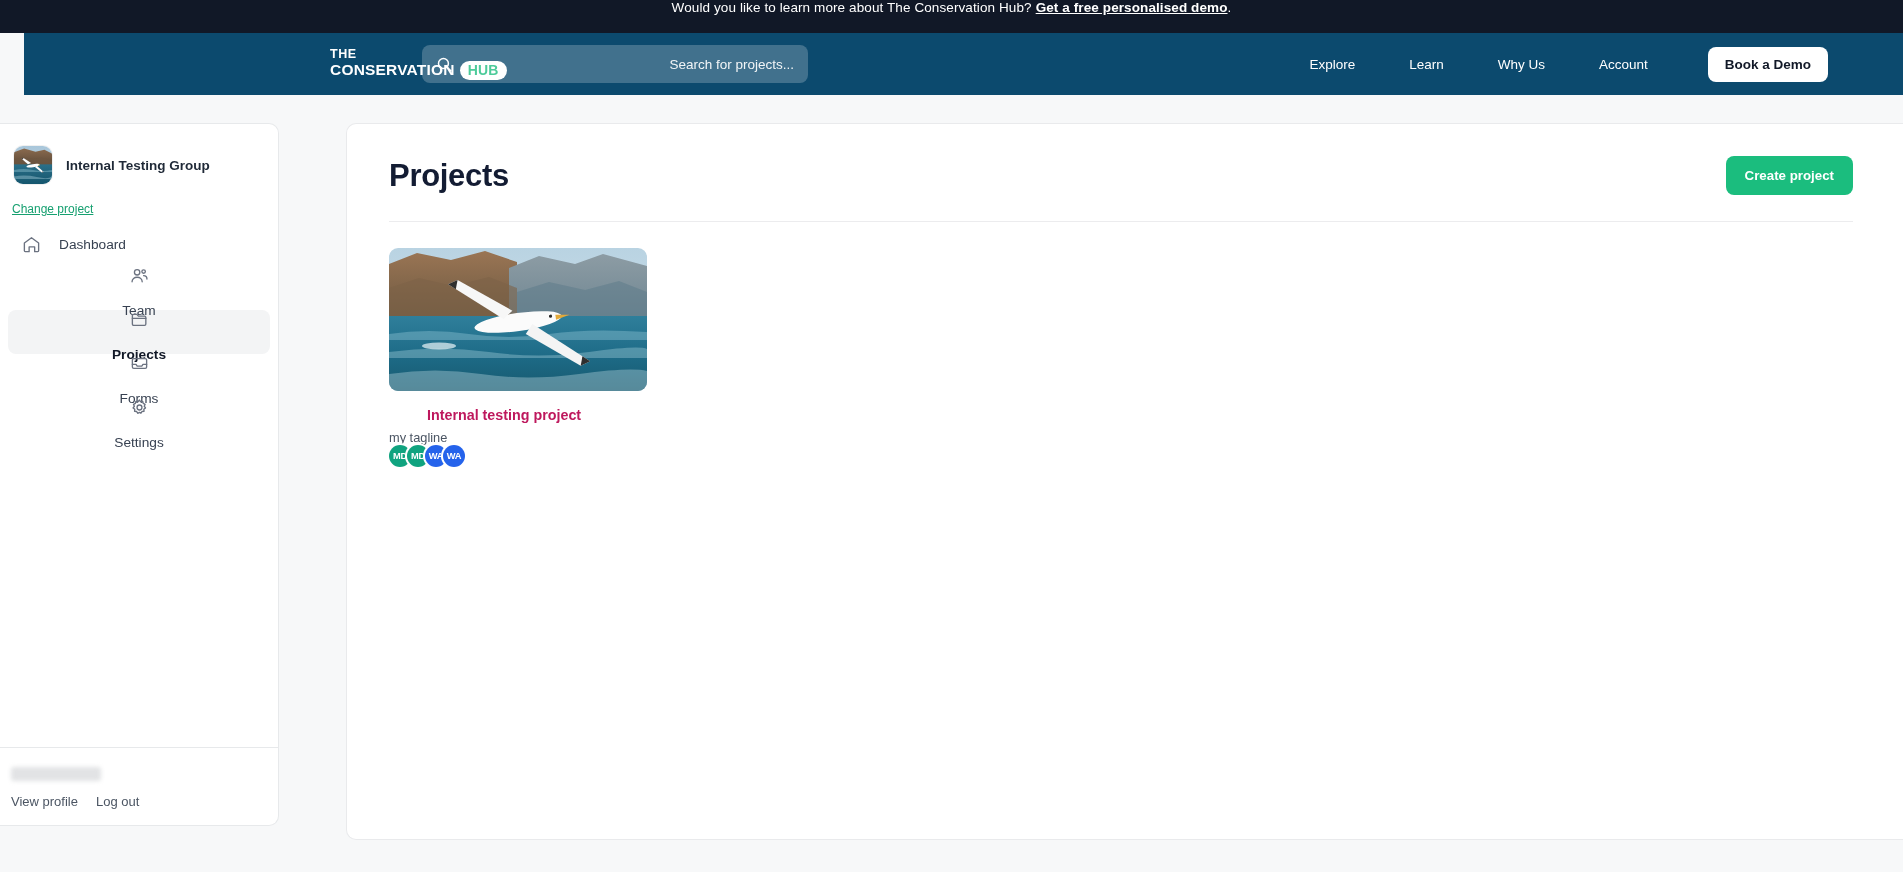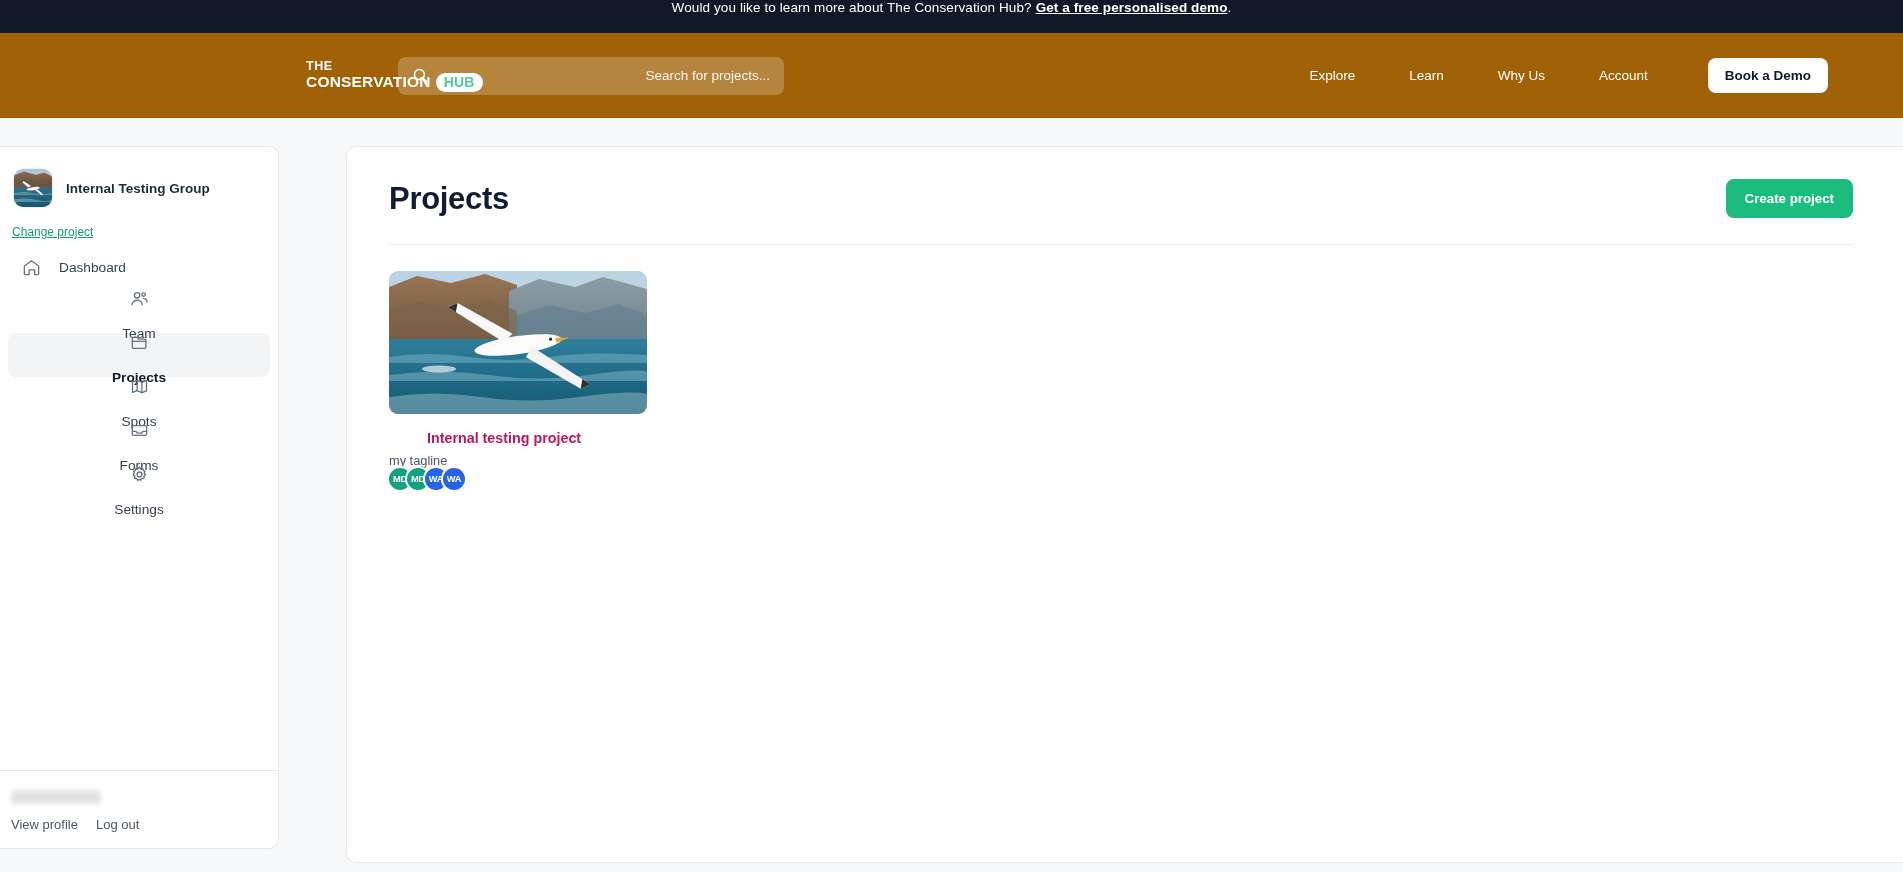--- a/index.html
+++ b/index.html
@@ -24,26 +24,27 @@
   .banner a {
     color: #ffffff;
     text-decoration: underline;
     font-weight: 600;
     margin-left: 4px;
   }
   .banner .period { margin-left: 0px; }
 
   
   .navbar {
-    height: 85px;
-    background: #a16207;
+    height: 62px;
+    background: #0c4a6e;
     display: flex;
     align-items: center;
     padding: 0 75px 0 0;
     position: relative;
+    margin-left: 24px;
   }
   .logo {
     position: absolute;
     left: 306px;
     top: 50%;
     transform: translateY(-50%);
     color: #fff;
     line-height: 1.04;
     user-select: none;
   }
@@ -383,30 +384,20 @@
       <div class="nav-item active">
         <span>
           <svg width="19" height="19" viewBox="0 0 24 24" fill="none" stroke="#6b7280" stroke-width="1.7" stroke-linecap="round" stroke-linejoin="round">
             <path d="M3 7.2a1.6 1.6 0 0 1 1.6-1.6h4.1l1.9 2.2h7.8A1.6 1.6 0 0 1 20 9.4v8.4a1.6 1.6 0 0 1-1.6 1.6H4.6A1.6 1.6 0 0 1 3 17.8z"></path>
             <path d="M3 10.6h17"></path>
           </svg>
         </span>
         <span>Projects</span>
       </div>
 
-      <div class="nav-item">
-        <span>
-          <svg width="19" height="19" viewBox="0 0 24 24" fill="none" stroke="#6b7280" stroke-width="1.7" stroke-linecap="round" stroke-linejoin="round">
-            <path d="M3.2 6.4 L9 4.2 L15 6.8 L20.8 4.6 V17.6 L15 19.8 L9 17.2 L3.2 19.4 Z"></path>
-            <path d="M9 4.2 V17.2"></path>
-              <path d="M15 6.8 V19.8"></path>
-          </svg>
-        </span>
-        <span>Spots</span>
-      </div>
 
       <div class="nav-item">
         <span>
           <svg width="19" height="19" viewBox="0 0 24 24" fill="none" stroke="#6b7280" stroke-width="1.7" stroke-linecap="round" stroke-linejoin="round">
             <path d="M3 7.6a1.8 1.8 0 0 1 1.8-1.8h14.4A1.8 1.8 0 0 1 21 7.6v8.8a1.8 1.8 0 0 1-1.8 1.8H4.8A1.8 1.8 0 0 1 3 16.4z"></path>
             <path d="M3 13.2h4.6l1.5 2.2h5.8l1.5-2.2H21"></path>
           </svg>
         </span>
         <span>Forms</span>
       </div>

